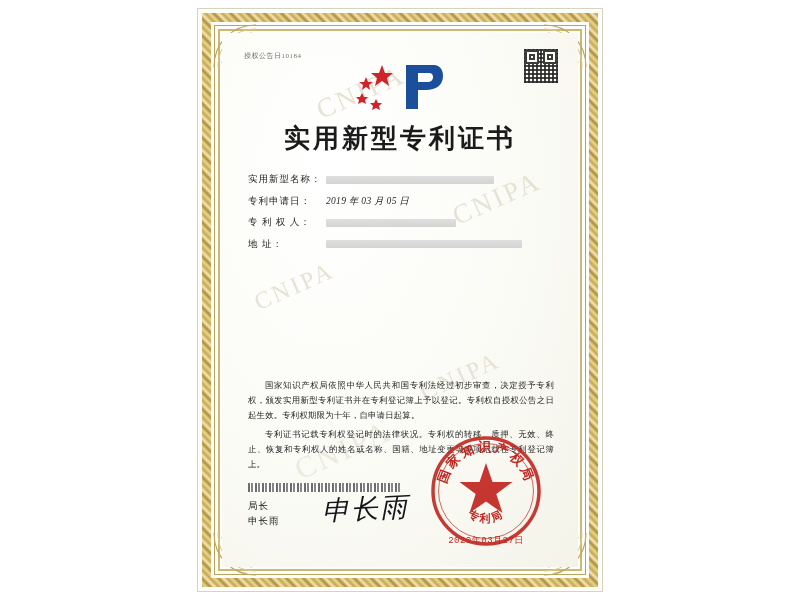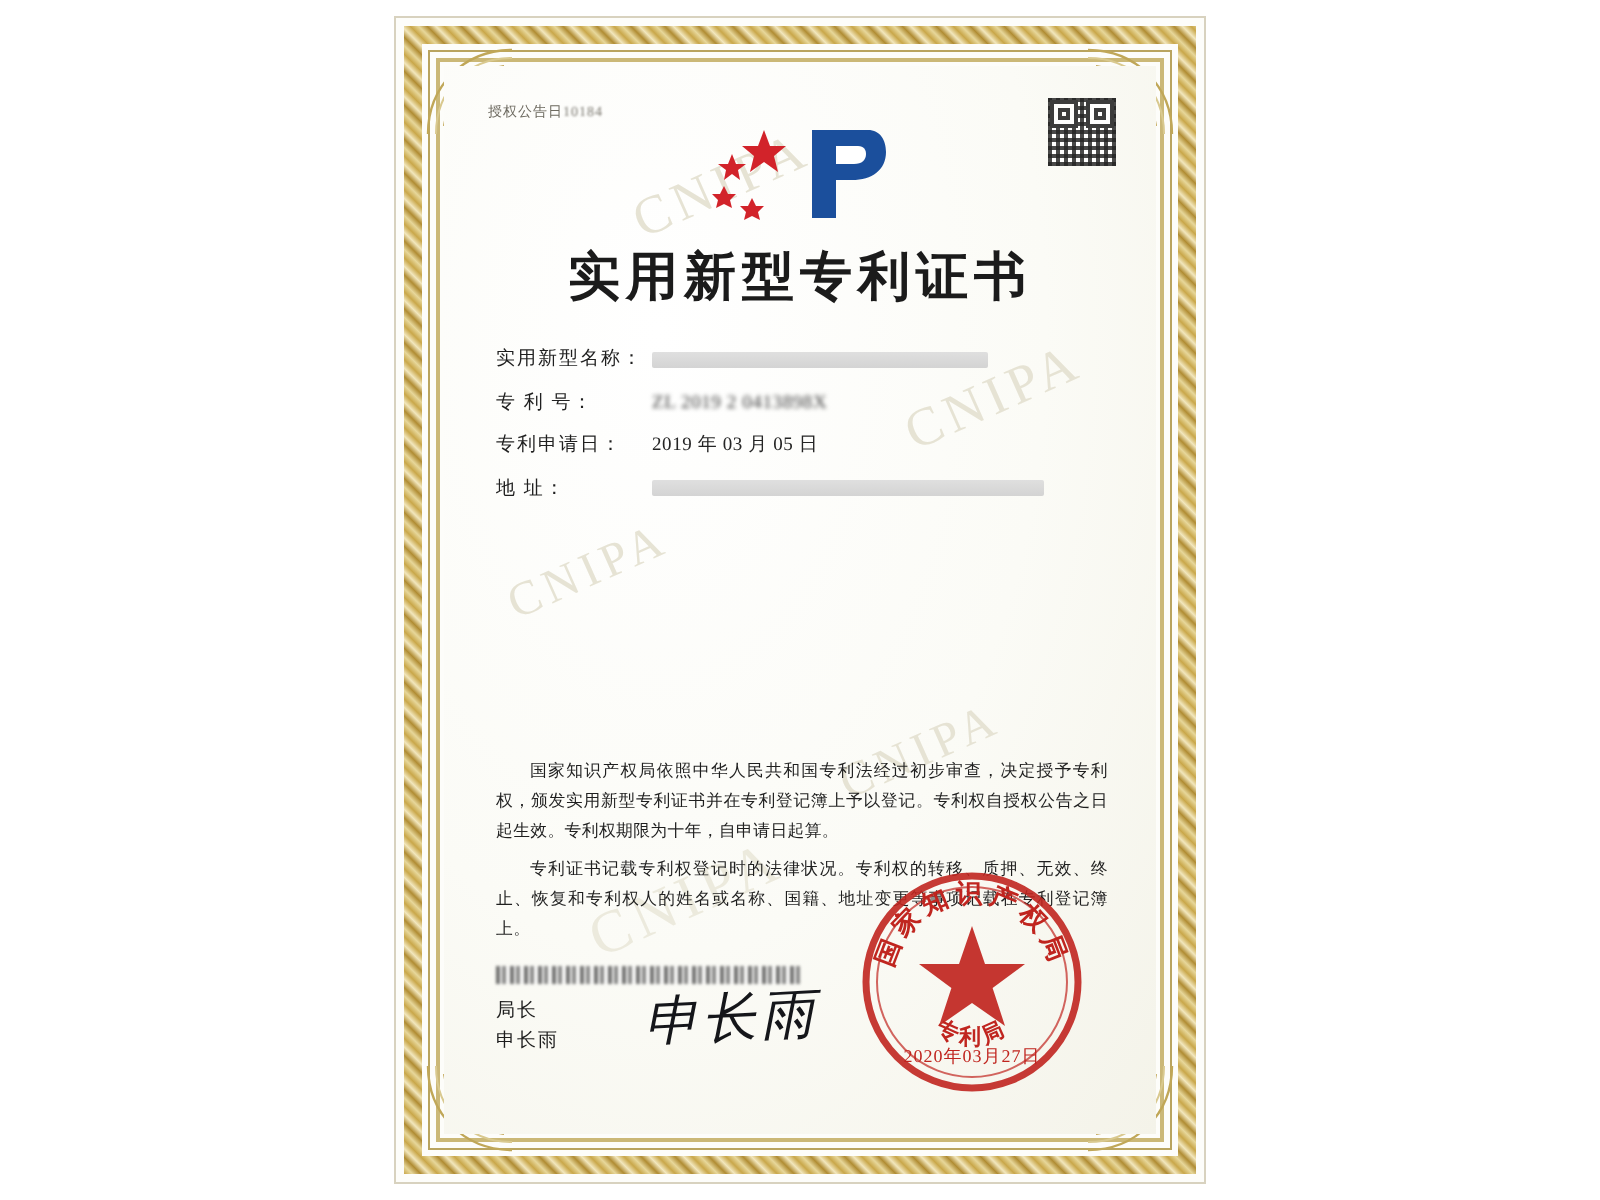--- a/index.html
+++ b/index.html
@@ -186,20 +186,21 @@
   }
   .flabel {
     width: 78px;
     flex: none;
     letter-spacing: 1px;
   }
   .fvalue {
     flex: 1;
     color: #242424;
     letter-spacing: .3px;
+    font-style: italic;
   }
   .redacted {
     display: inline-block;
     height: 8px;
     background: linear-gradient(180deg,#dcdcdc,#cfcfcf);
     border-radius: 1px;
     vertical-align: middle;
     opacity: .9;
   }
   .blurtext {
@@ -271,24 +272,24 @@
   .seal {
     position: absolute;
     right: 34px;
     bottom: 18px;
     width: 116px;
     height: 116px;
   }
   .seal-date {
     position: absolute;
     right: 44px;
-    bottom: 32px;
+    bottom: 20px;
     width: 96px;
     text-align: center;
-    font-family: Liberation Serif, serif;
+    font-family: Liberation Mono, monospace;
     font-size: 9px;
     color: #c0251f;
     letter-spacing: .5px;
   }
 </style>
 </head>
 <body>
 
 <div id="stage">
 
@@ -363,30 +364,32 @@
       <div class="fields">
 
         <div class="frow">
           <div class="flabel">实用新型名称：</div>
           <div class="fvalue">
             <span class="redacted" style="width:168px;"></span>
           </div>
         </div>
 
 
-        <div class="frow">
-          <div class="flabel">专  利  号：</div>
-          <div class="fvalue blurtext">ZL 2019 2 0413898X</div>
-        </div>
 
         <div class="frow">
           <div class="flabel">专利申请日：</div>
           <div class="fvalue">2019 年 03 月 05 日</div>
         </div>
 
+        <div class="frow">
+          <div class="flabel">专 利 权 人：</div>
+          <div class="fvalue">
+            <span class="redacted" style="width:130px;"></span>
+          </div>
+        </div>
 
         <div class="frow">
           <div class="flabel">地        址：</div>
           <div class="fvalue">
             <span class="redacted" style="width:196px;"></span>
           </div>
         </div>
 
 
       </div>

